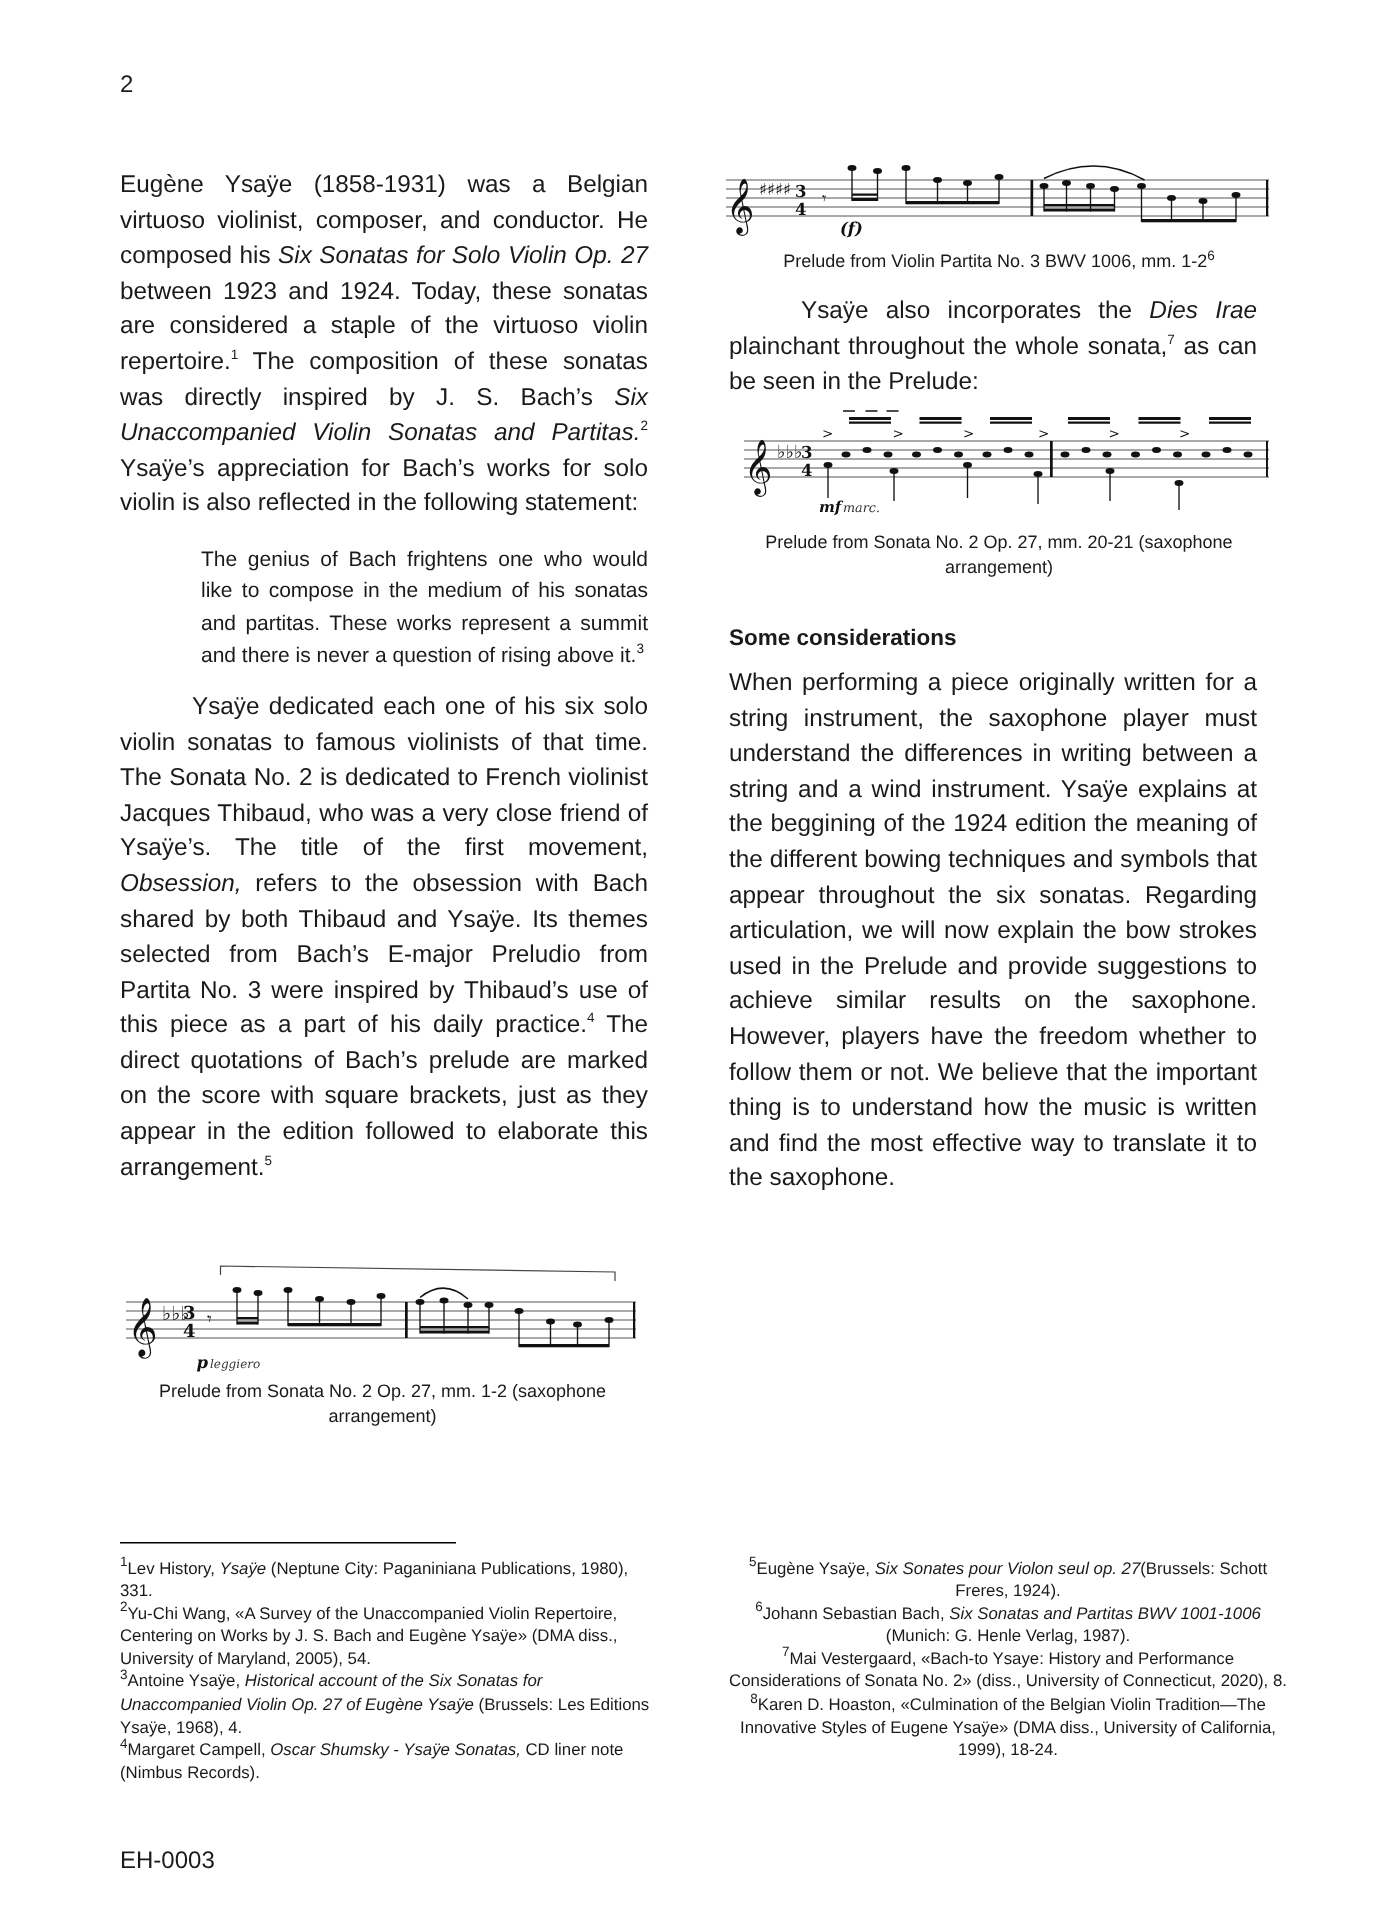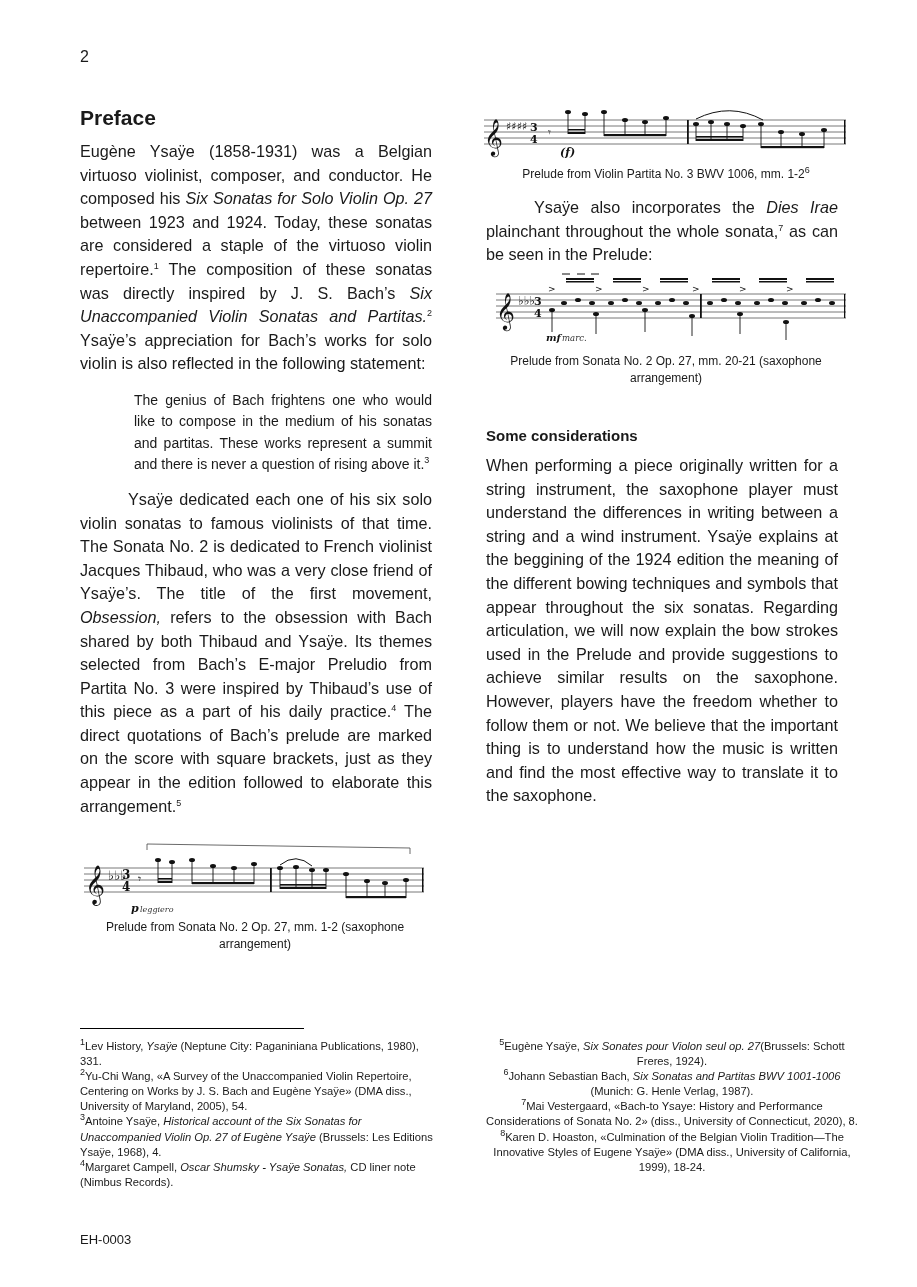--- a/index.html
+++ b/index.html
@@ -13,30 +13,29 @@
   h1.title { margin: 0; font-size: 21px; font-weight: bold; line-height: 28px; }
   p.body { margin: 0; font-size: 16.2px; line-height: 23.6px; text-align: justify; }
   p.indent { text-indent: 48px; }
   .quote { margin: 14px 0 12px 54px; font-size: 14px; line-height: 21.5px; text-align: justify; }
   sup { font-size: 9px; line-height: 0; vertical-align: super; }
   .caption { font-size: 12px; line-height: 17px; text-align: center; }
   h2.sub { margin: 0; font-size: 15px; font-weight: bold; line-height: 20px; }
   .fn-rule { left: 80px; top: 1028px; width: 224px; height: 1px; background: #000; }
   .fn-col { position: absolute; font-size: 11.2px; line-height: 15.1px; width: 360px; }
   .fn-col p { margin: 0; }
-  .footer { left: 80px; top: 1232px; font-size: 13px; }
+  .footer { left: 80px; top: 1232px; font-size: 16px; }
   .score { position: absolute; }
 </style>
 </head>
 <body>
 
 <div class="abs page-num">2</div>
 
 <div class="col col-left">
-  <h1 class="title">Preface</h1>
   <p class="body" style="margin-top:8px"><span>Eugène Ysaÿe (1858-1931) was a Belgian virtuoso violinist, composer, and conductor. He composed his </span><i>Six Sonatas for Solo Violin Op. 27</i><span> between 1923 and 1924. Today, these sonatas are considered a staple of the virtuoso violin repertoire.</span><sup>1</sup><span> The composition of these sonatas was directly inspired by J. S. Bach’s </span><i>Six Unaccompanied Violin Sonatas and Partitas.</i><sup>2</sup><span> Ysaÿe’s appreciation for Bach’s works for solo violin is also reflected in the following statement:</span></p>
 
   <div class="quote"><span>The genius of Bach frightens one who would like to compose in the medium of his sonatas and partitas. These works represent a summit and there is never a question of rising above it.</span><sup>3</sup></div>
 
   <p class="body indent"><span>Ysaÿe dedicated each one of his six solo violin sonatas to famous violinists of that time. The Sonata No. 2 is dedicated to French violinist Jacques Thibaud, who was a very close friend of Ysaÿe’s. The title of the first movement, </span><i>Obsession,</i><span> refers to the obsession with Bach shared by both Thibaud and Ysaÿe. Its themes selected from Bach’s E-major Preludio from Partita No. 3 were inspired by Thibaud’s use of this piece as a part of his daily practice.</span><sup>4</sup><span> The direct quotations of Bach’s prelude are marked on the score with square brackets, just as they appear in the edition followed to elaborate this arrangement.</span><sup>5</sup></p>
 </div>
 
 <div class="score" style="left:82px; top:838px; width:344px; height:80px;">
   <svg width="344" height="80" viewBox="0 0 344 80">
     <polyline points="65,12 65,6 328,10 328,16" fill="none" stroke="#444" stroke-width="0.8"></polyline>
@@ -245,21 +244,21 @@
         <text x="247" y="20">&gt;</text>
         <text x="294" y="20">&gt;</text>
     </g>
     <text x="54" y="69" font-size="10" font-weight="bold" font-style="italic" font-family="DejaVu Serif, serif" fill="#111">mf</text>
     <text x="70" y="69" font-size="8.5" font-style="italic" font-family="DejaVu Serif, serif" fill="#333">marc.</text>
   </svg>
 </div>
 <div class="abs caption" style="left:506px; top:353px; width:320px;">Prelude from Sonata No. 2 Op. 27, mm. 20-21 (saxophone arrangement)</div>
 
 <div class="col col-right" style="top:400px;">
-  <h2 class="sub" style="margin-top:26px; margin-bottom:8px;">Some considerations</h2>
+  <h2 class="sub" style="margin-top:16px; margin-bottom:8px;">Some considerations</h2>
   <p class="body">When performing a piece originally written for a string instrument, the saxophone player must understand the differences in writing between a string and a wind instrument. Ysaÿe explains at the beggining of the 1924 edition the meaning of the different bowing techniques and symbols that appear throughout the six sonatas. Regarding articulation, we will now explain the bow strokes used in the Prelude and provide suggestions to achieve similar results on the saxophone. However, players have the freedom whether to follow them or not. We believe that the important thing is to understand how the music is written and find the most effective way to translate it to the saxophone.</p>
 </div>
 
 <div class="abs fn-rule"></div>
 
 <div class="fn-col" style="left:80px; top:1039px;">
   <p><sup>1</sup><span>Lev History, </span><i>Ysaÿe</i><span> (Neptune City: Paganiniana Publications, 1980), 331.</span></p>
   <p><sup>2</sup><span>Yu-Chi Wang, «A Survey of the Unaccompanied Violin Repertoire, Centering on Works by J. S. Bach and Eugène Ysaÿe» (DMA diss., University of Maryland, 2005), 54.</span></p>
   <p><sup>3</sup><span>Antoine Ysaÿe, </span><i>Historical account of the Six Sonatas for Unaccompanied Violin Op. 27 of Eugène Ysaÿe</i><span> (Brussels: Les Editions Ysaÿe, 1968), 4.</span></p>
   <p><sup>4</sup><span>Margaret Campell, </span><i>Oscar Shumsky - Ysaÿe Sonatas,</i><span> CD liner note (Nimbus Records).</span></p>

